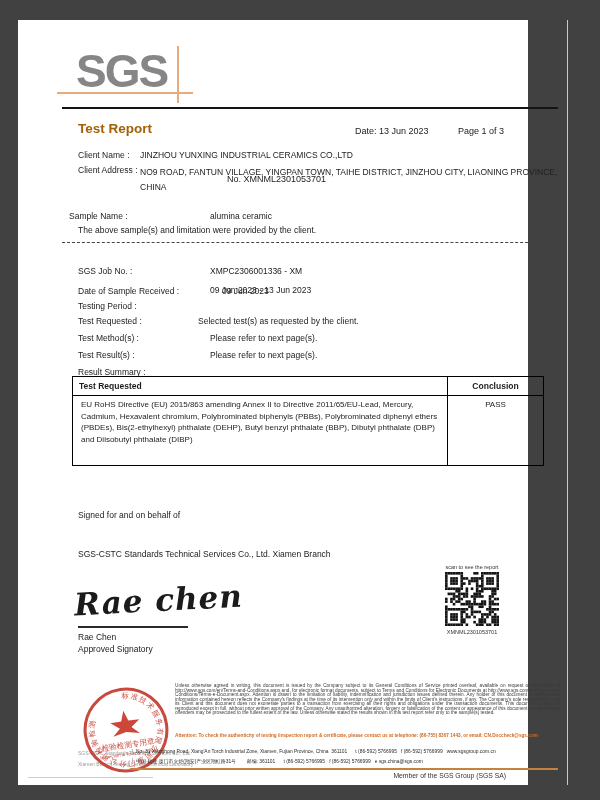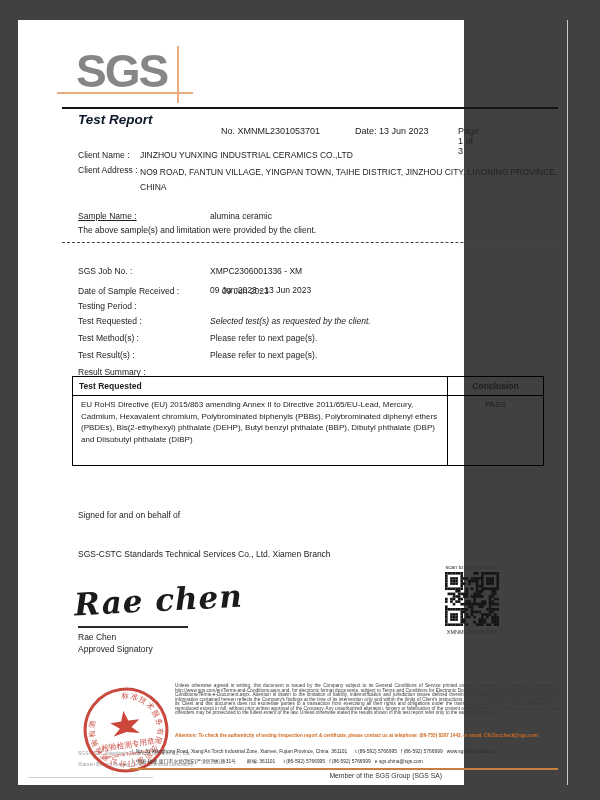--- a/index.html
+++ b/index.html
@@ -3,35 +3,35 @@
 <meta charset="utf-8">
 <style>
   html,body{margin:0;padding:0;}
   body{
     width:600px;height:800px;position:relative;overflow:hidden;
     background:#414142;
     font-family:"Liberation Sans", sans-serif;
     -webkit-font-smoothing:antialiased;
   }
   .page{
-    position:absolute;left:18px;top:20px;width:446px;height:765px;
+    position:absolute;left:18px;top:20px;width:510px;height:765px;
     background:#ffffff;color:#1d1d1d;
   }
   .abs{position:absolute;}
   
   .edge-v{position:absolute;left:549px;top:0;width:1px;height:765px;background:#c9c9c9;}
   .edge-h{position:absolute;left:10px;top:757px;width:125px;height:1px;background:#cfcfcf;}
 
   
   .logo-text{left:58px;top:28px;font-size:46px;line-height:1;font-weight:bold;color:#868686;letter-spacing:-2px;}
   .logo-hline{left:39px;top:72px;width:136px;height:2px;background:#e7ab7e;}
   .logo-vline{left:159px;top:26px;width:2px;height:57px;background:#e7ab7e;}
   .header-rule{left:44px;top:87px;width:496px;height:2px;background:#141414;}
 
-  .title{left:60px;top:92px;font-size:13.5px;font-weight:bold;color:#0f172a;font-style:italic;}
+  .title{left:60px;top:101px;font-size:13.5px;font-weight:bold;color:#a16207;}
   .hmeta{top:106px;font-size:9px;color:#222;}
 
   .lbl{font-size:8.5px;color:#222;}
   .val{font-size:8.5px;color:#222;}
 
   .dashed{left:44px;top:222px;width:496px;border-top:1.6px dashed #444;}
 
   
   table.summary{
     left:54px;top:356px;width:471px;position:absolute;
@@ -81,43 +81,43 @@
 
 <div class="page">
 
   <div class="abs logo-hline"></div>
   <div class="abs logo-vline"></div>
   <div class="abs logo-text">SGS</div>
 
   <div class="abs header-rule"></div>
 
   <div class="abs title">Test Report</div>
-  <div class="abs hmeta" style="left:203px;">No. XMNML2301053701</div>
+  <div class="abs hmeta" style="left:209px;margin-top:48px;">No. XMNML2301053701</div>
   <div class="abs hmeta" style="left:337px;">Date: 13 Jun 2023</div>
   <div class="abs hmeta" style="left:440px;">Page 1 of 3</div>
 
   <div class="abs lbl" style="left:60px;top:130px;">Client Name :</div>
   <div class="abs val" style="left:122px;top:130px;">JINZHOU YUNXING INDUSTRIAL CERAMICS CO.,LTD</div>
   <div class="abs lbl" style="left:60px;top:145px;">Client Address :</div>
   <div class="abs val" style="left:122px;top:145px;width:420px;line-height:15px;">NO9 ROAD, FANTUN VILLAGE, YINGPAN TOWN, TAIHE DISTRICT, JINZHOU CITY, LIAONING PROVINCE, CHINA</div>
 
-  <div class="abs lbl" style="left:60px;top:191px;text-decoration:underline;">Sample Name :</div>
+  <div class="abs lbl" style="left:51px;top:191px;">Sample Name :</div>
   <div class="abs val" style="left:192px;top:191px;">alumina ceramic</div>
   <div class="abs val" style="left:60px;top:205px;">The above sample(s) and limitation were provided by the client.</div>
 
   <div class="abs dashed"></div>
 
   <div class="abs lbl" style="left:60px;top:246px;">SGS Job No. :</div>
   <div class="abs val" style="left:192px;top:246px;">XMPC2306001336 - XM</div>
   <div class="abs lbl" style="left:60px;top:266px;">Date of Sample Received :</div>
   <div class="abs val" style="left:204px;top:266px;">09 Jun 2023</div>
   <div class="abs lbl" style="left:60px;top:281px;">Testing Period :</div>
   <div class="abs val" style="left:192px;top:265px;">09 Jun 2023 - 13 Jun 2023</div>
   <div class="abs lbl" style="left:60px;top:296px;">Test Requested :</div>
-  <div class="abs val" style="left:192px;top:296px;font-style:italic;">Selected test(s) as requested by the client.</div>
+  <div class="abs val" style="left:180px;top:296px;">Selected test(s) as requested by the client.</div>
   <div class="abs lbl" style="left:60px;top:313px;">Test Method(s) :</div>
   <div class="abs val" style="left:192px;top:313px;">Please refer to next page(s).</div>
   <div class="abs lbl" style="left:60px;top:330px;">Test Result(s) :</div>
   <div class="abs val" style="left:192px;top:330px;">Please refer to next page(s).</div>
 
   <div class="abs lbl" style="left:60px;top:347px;">Result Summary :</div>
 
   <table class="summary">
     <colgroup>
         <col class="col-test">

